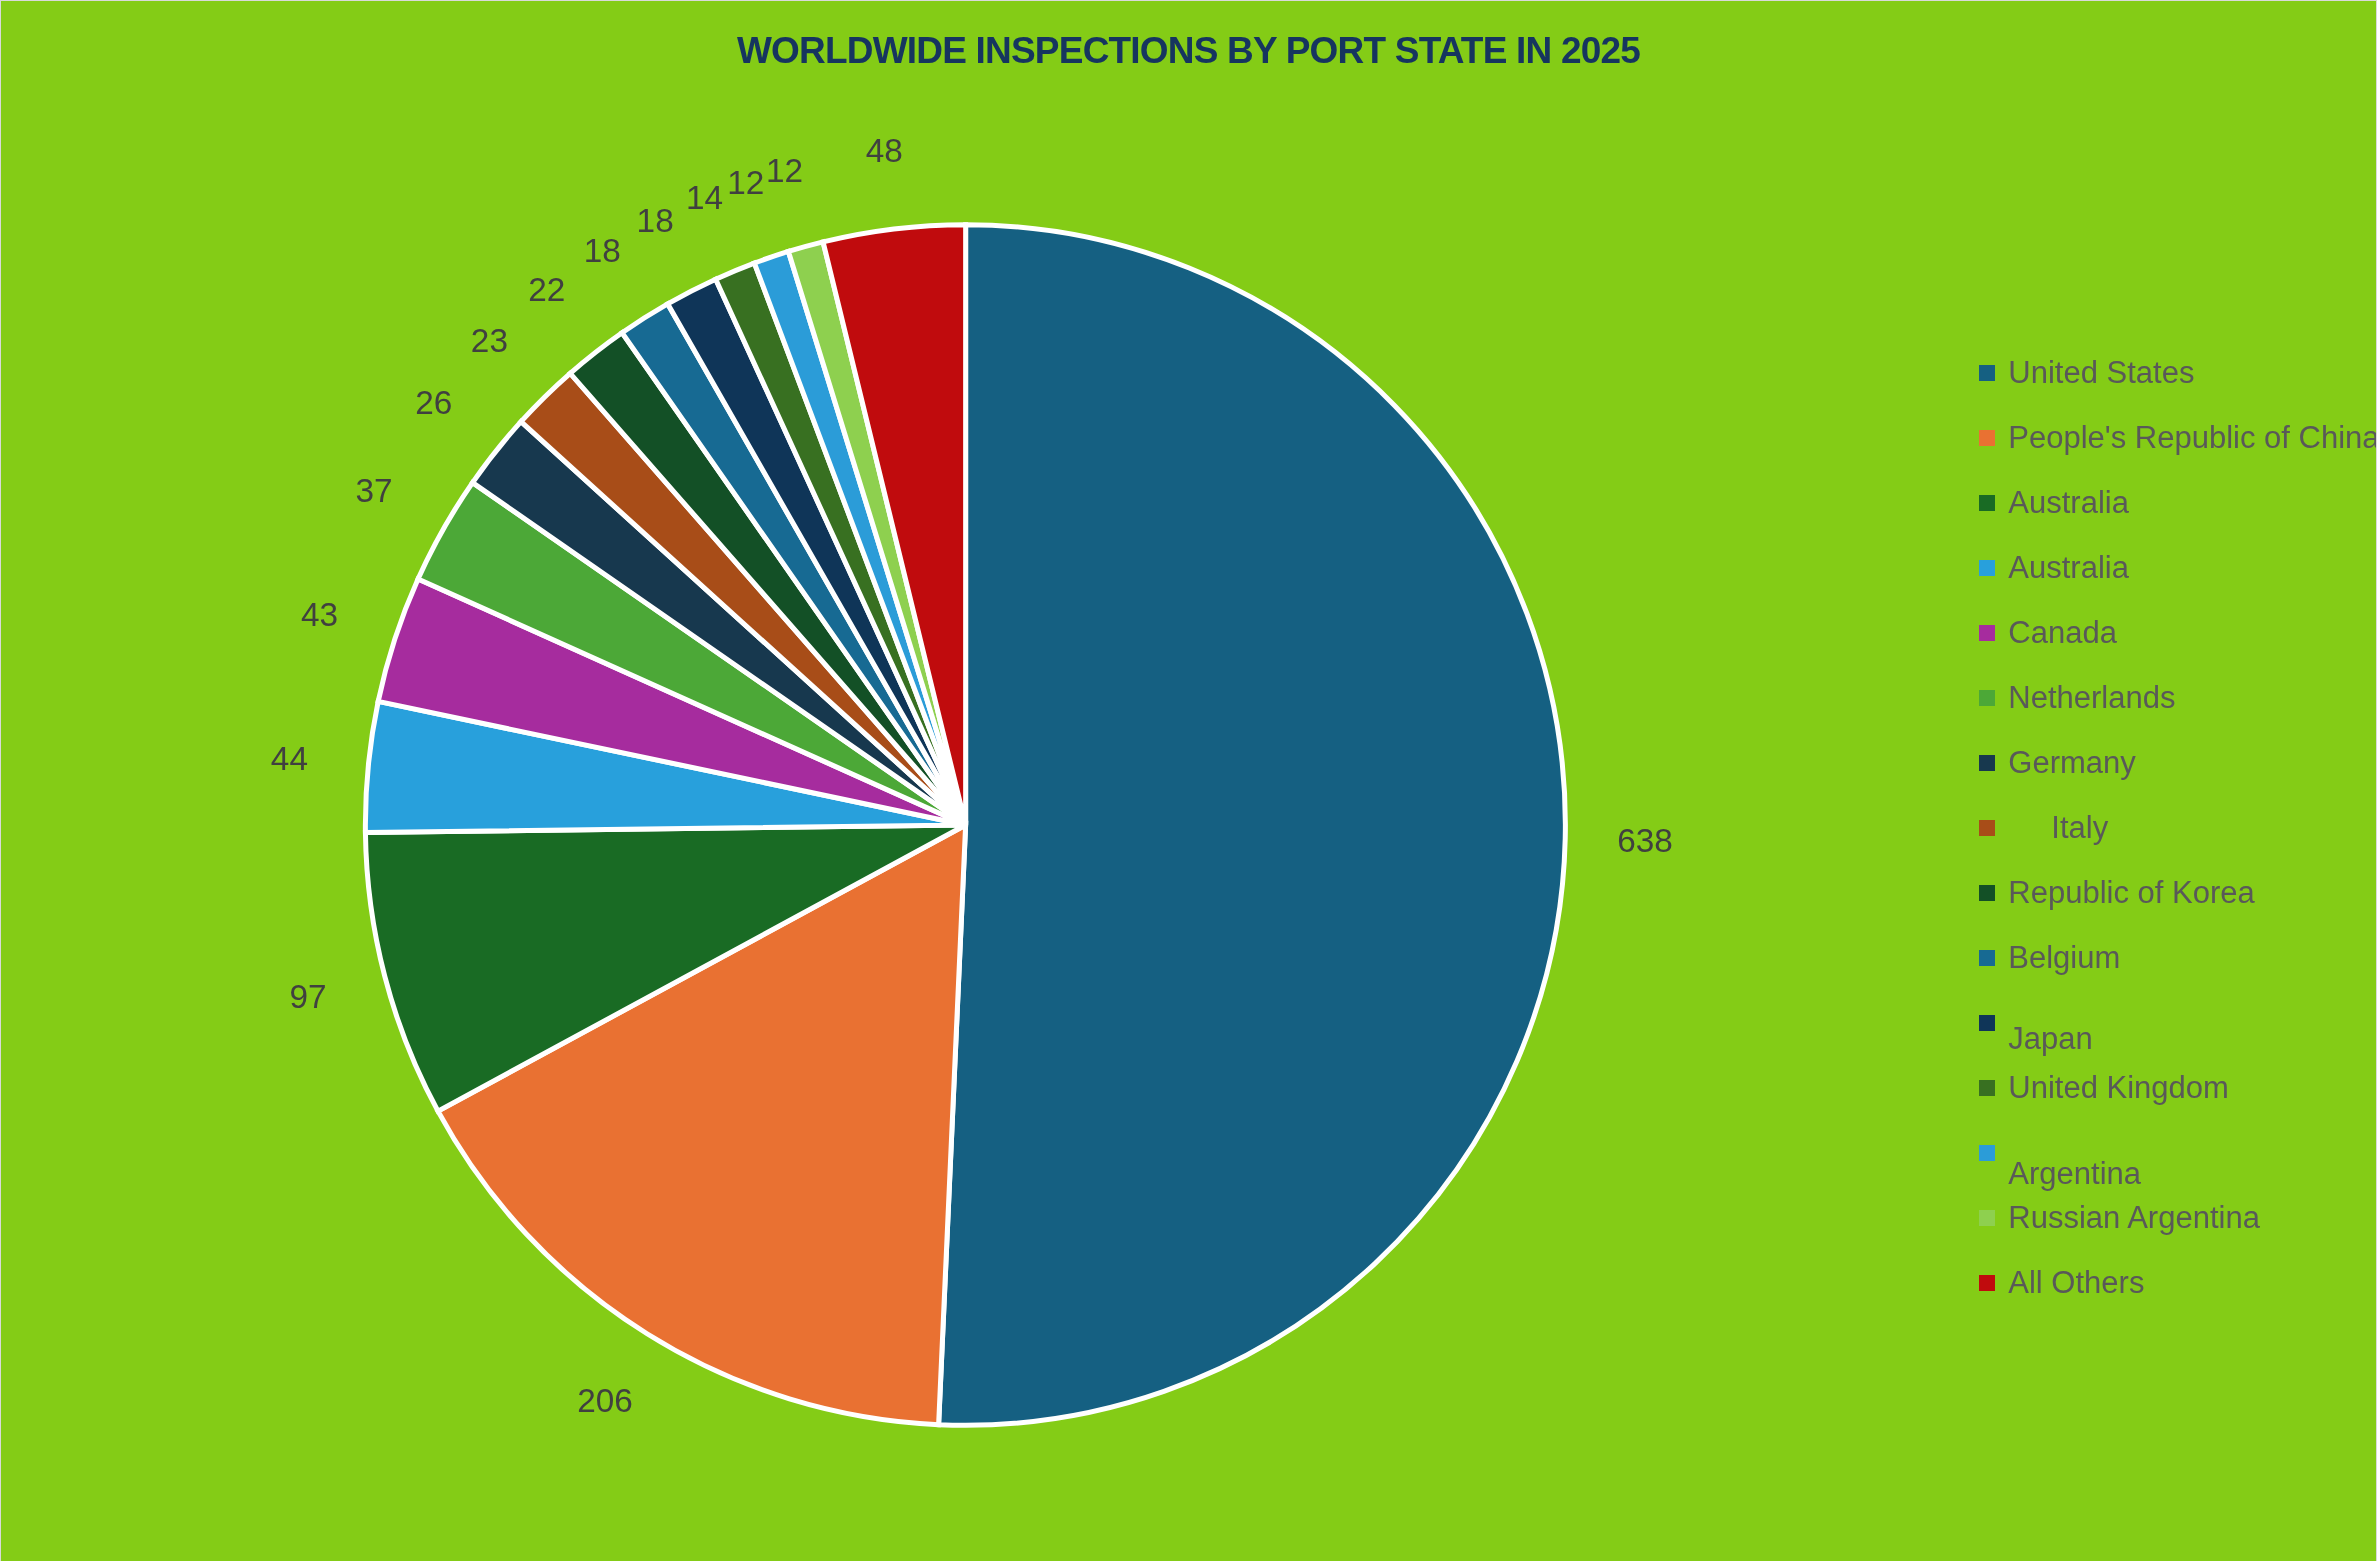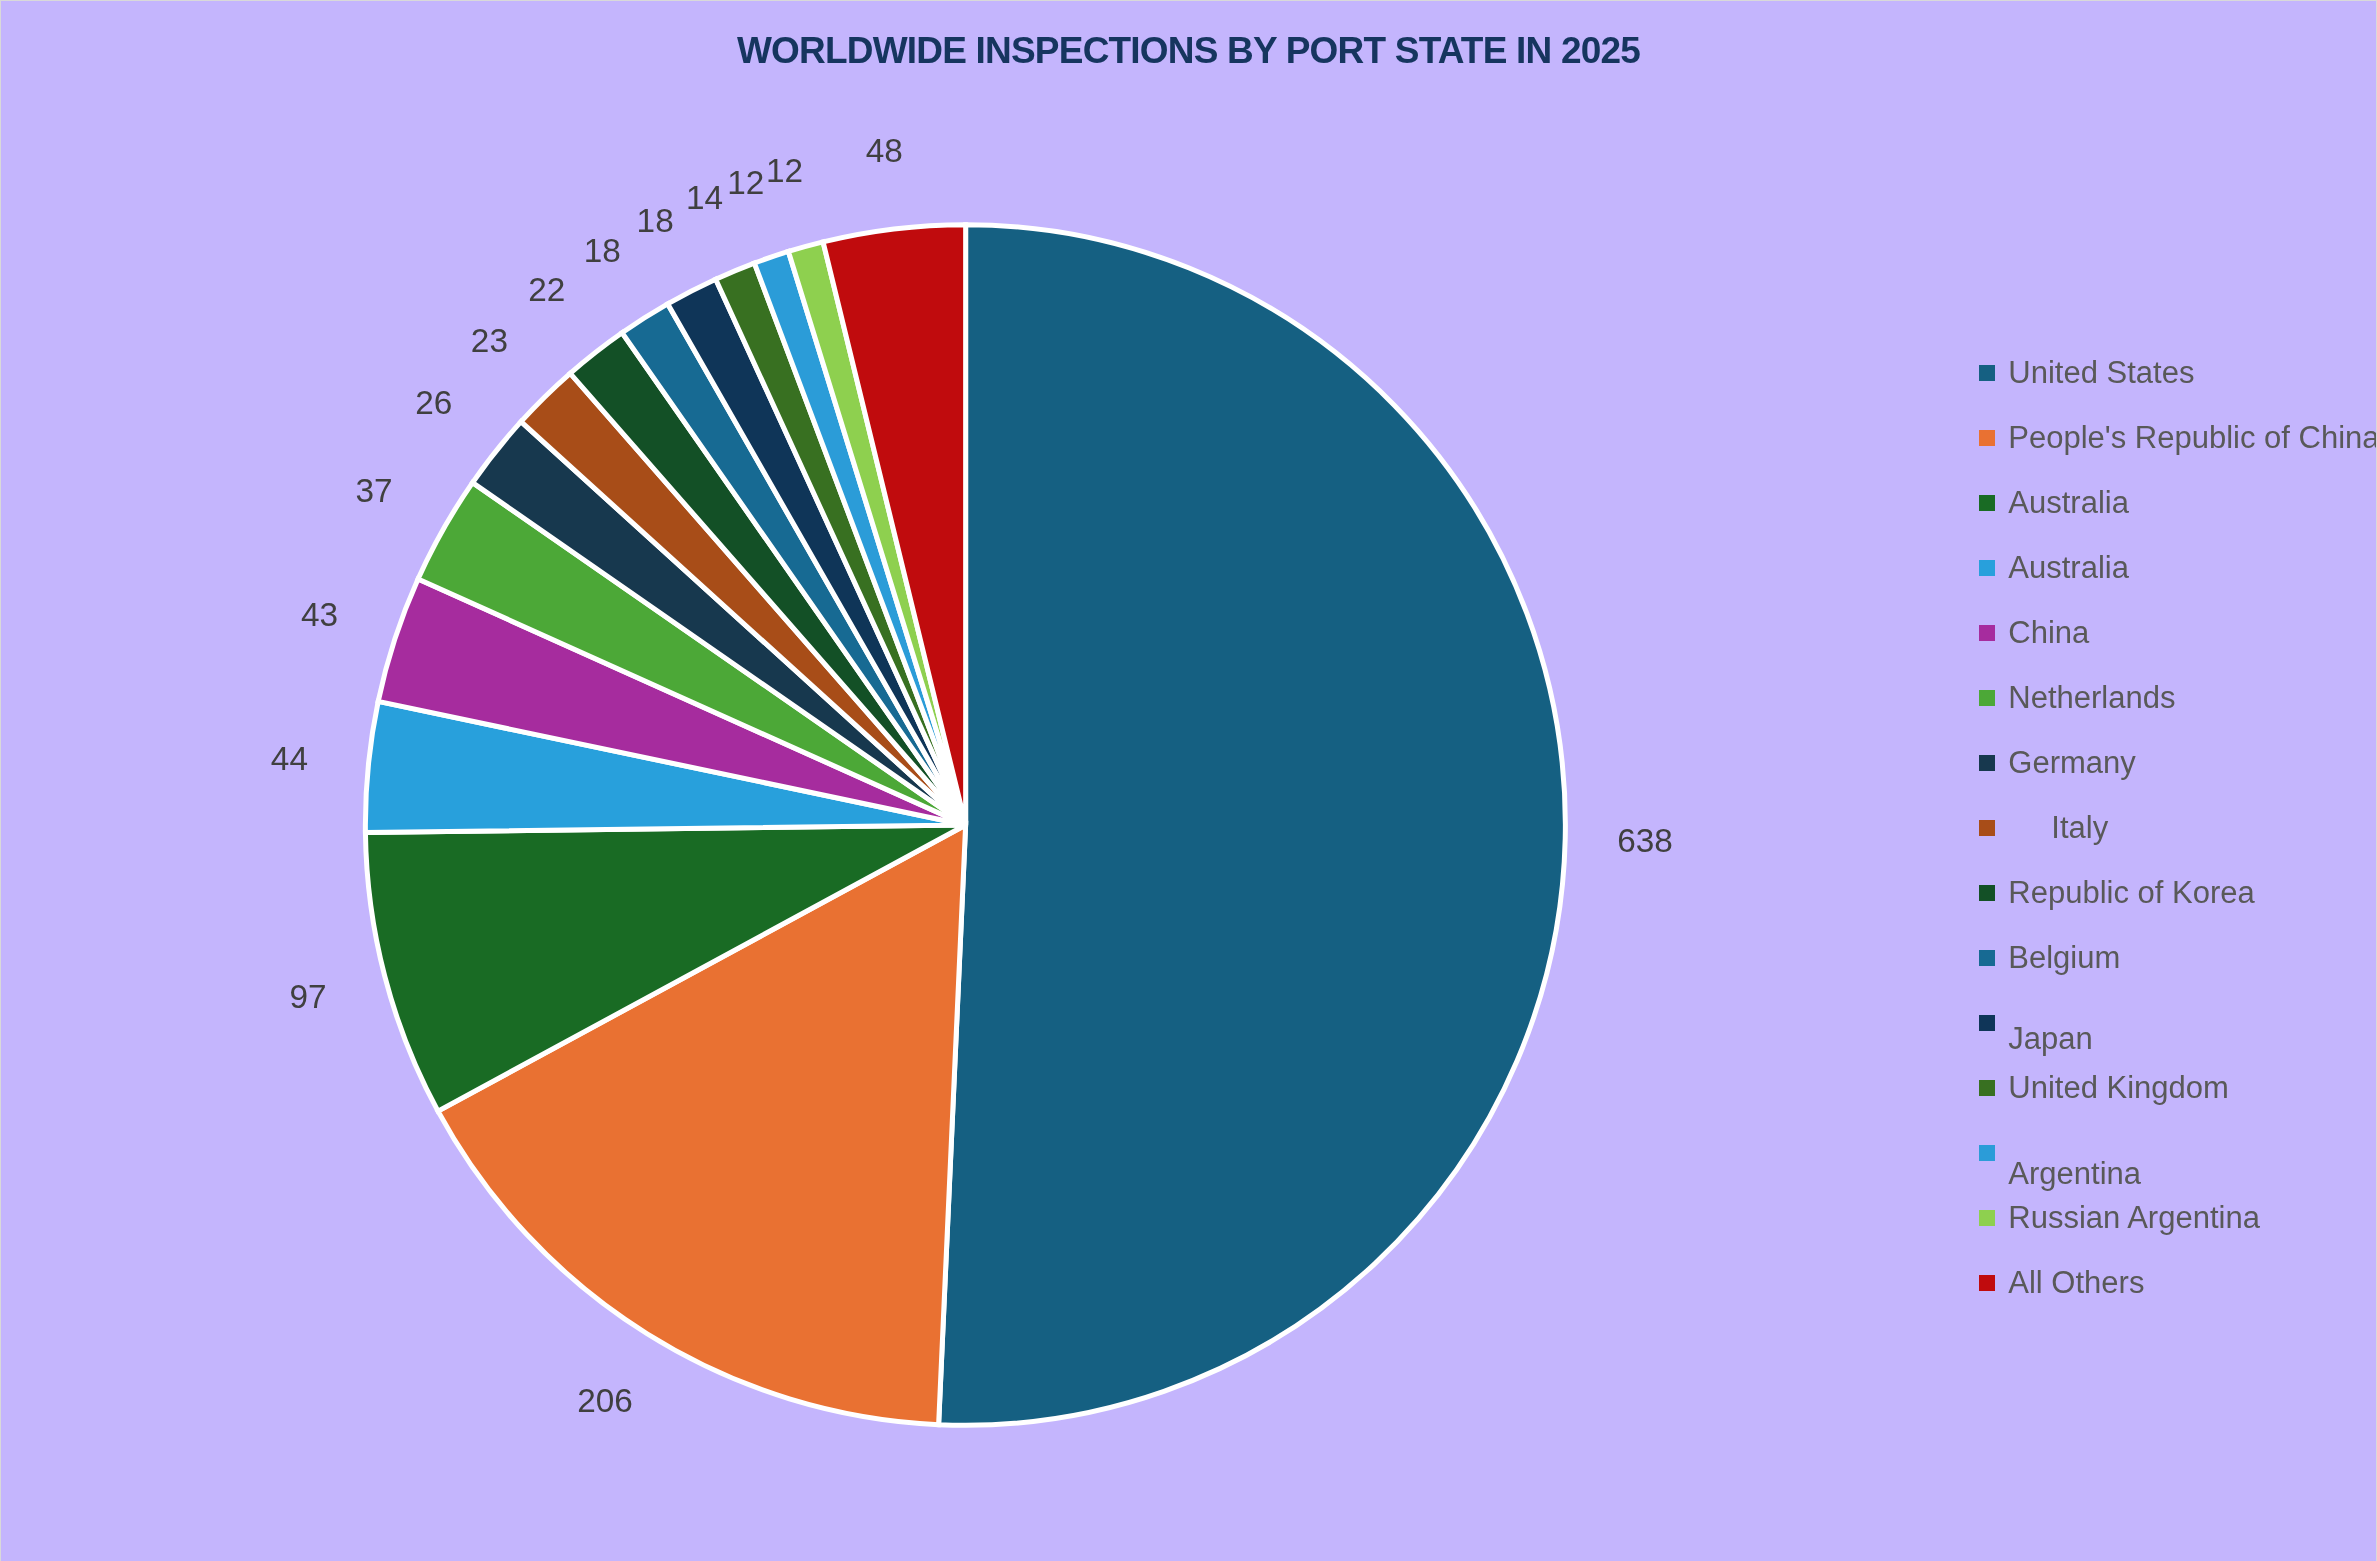--- a/index.html
+++ b/index.html
@@ -6,21 +6,21 @@
     margin: 0;
     padding: 0;
     background: #ffffff;
     font-family: "Liberation Sans", sans-serif;
   }
   #chart-frame {
     position: relative;
     width: 2377px;
     height: 1562px;
     box-sizing: border-box;
-    background: #c4b5fd;
+    background: #84cc16;
     border: 1.7px solid #d9d9d9;
     overflow: hidden;
   }
   #chart-title {
     position: absolute;
     top: 27.5px;
     left: 0;
     right: 0;
     text-align: center;
     font-size: 37px;
@@ -115,21 +115,21 @@
       <li>
         <span class="swatch" style="background: rgb(25, 107, 36);"></span>
         <span class="lbl" style="color: rgb(89, 89, 89);">Australia</span>
       </li>
       <li>
         <span class="swatch" style="background: rgb(40, 160, 220);"></span>
         <span class="lbl" style="color: rgb(89, 89, 89);">Australia</span>
       </li>
       <li>
         <span class="swatch" style="background: rgb(166, 44, 158);"></span>
-        <span class="lbl" style="color: rgb(89, 89, 89);">China</span>
+        <span class="lbl" style="color: rgb(89, 89, 89);">Canada</span>
       </li>
       <li>
         <span class="swatch" style="background: rgb(76, 168, 55);"></span>
         <span class="lbl" style="color: rgb(89, 89, 89);">Netherlands</span>
       </li>
       <li>
         <span class="swatch" style="background: rgb(23, 56, 78);"></span>
         <span class="lbl" style="color: rgb(89, 89, 89);">Germany</span>
       </li>
       <li>

